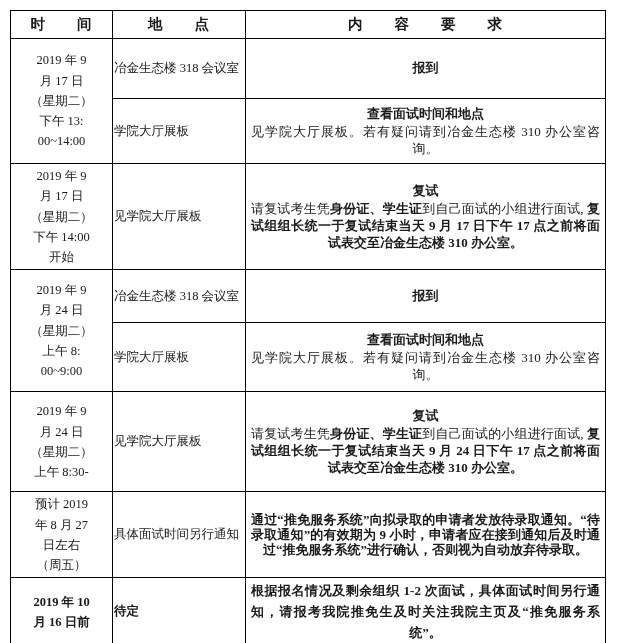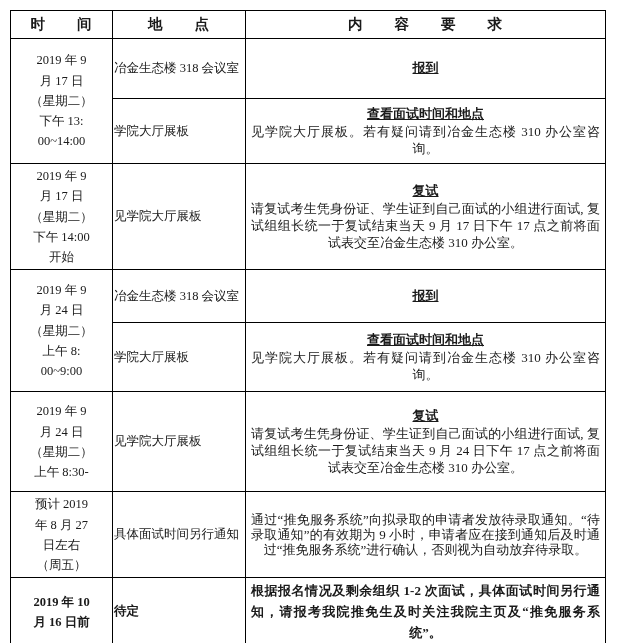--- a/index.html
+++ b/index.html
@@ -51,30 +51,29 @@
     font-size: 12.5px;
     text-align: left;
     white-space: nowrap;
     padding: 2px 1px;
   }
   td.req-cell { font-size: 13px; padding: 2px 5px; }
   .c-title {
     font-weight: bold;
     text-align: center;
     line-height: 1.4;
-    text-decoration: underline;
   }
   .c-body {
     text-align: justify;
     text-align-last: center;
     line-height: 1.32;
   }
   .c-body.tight { line-height: 1.16; }
   .c-body.loose { line-height: 1.62; }
-  .b { font-weight: normal; }
+  .b { font-weight: bold; }
 </style>
 </head>
 <body>
 
 <table class="schedule">
   <colgroup>
     <col class="c-time">
       <col class="c-loc">
       <col class="c-req">
   </colgroup>

